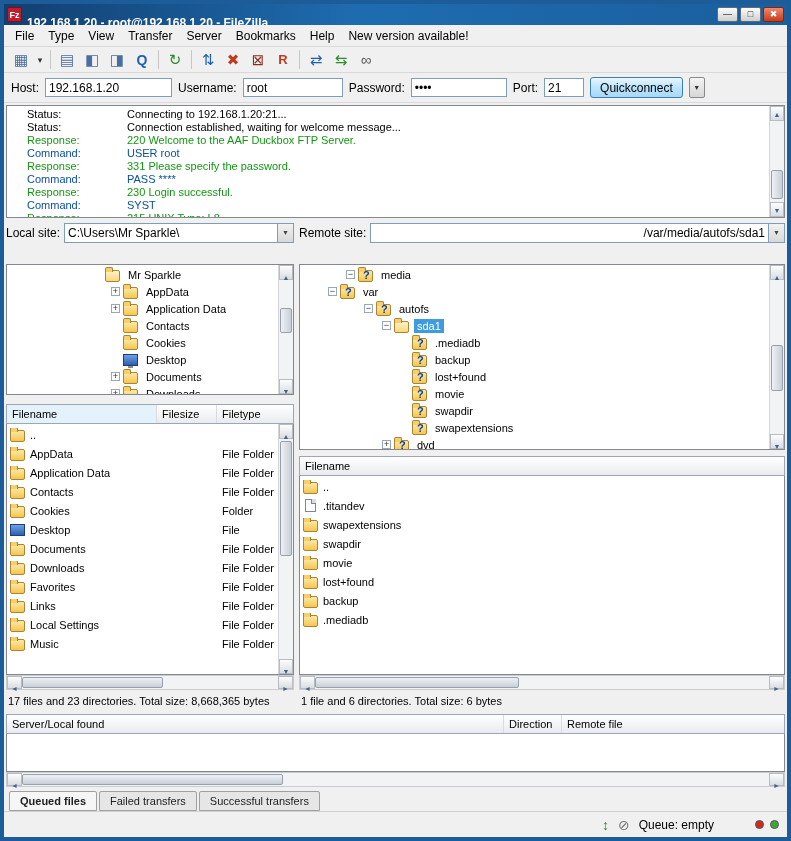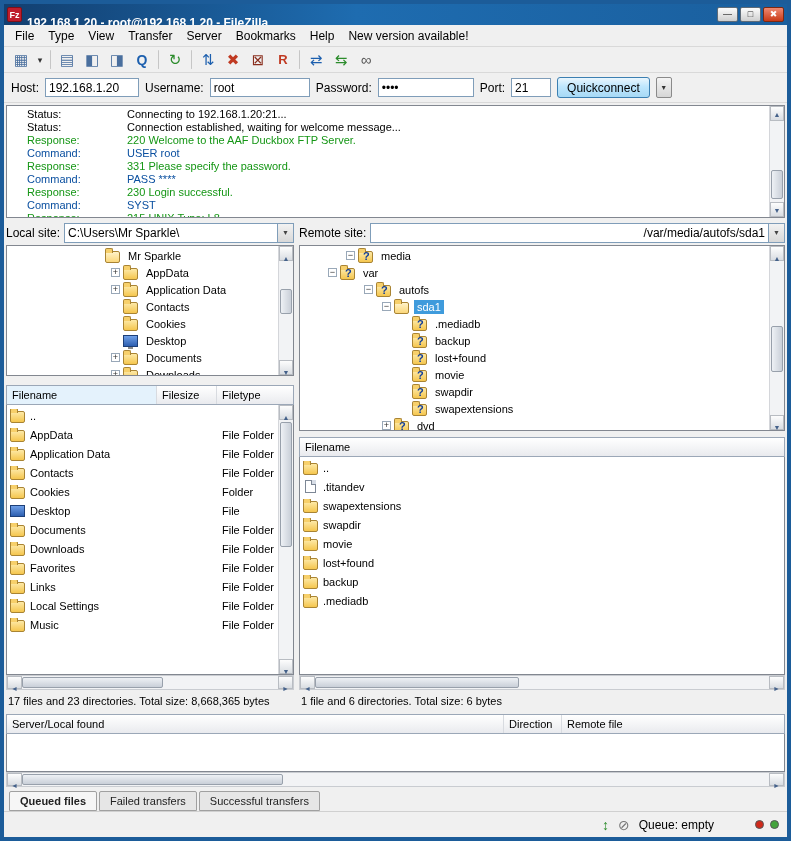--- a/index.html
+++ b/index.html
@@ -33,21 +33,21 @@
   .cancel-icon{color:#c03a22;}
   .disconnect-icon{color:#8a2f1e;}
   .reconnect-icon{color:#c03a22;font-weight:bold;font-size:13px;}
   .compare-icon{color:#1c5fae;}
   .sync-browsing-icon{color:#2c8c2c;}
   .find-files-icon{color:#555;}
   
   .qcbar{height:30px;flex:none;display:flex;align-items:center;gap:6px;padding:0 7px;border-bottom:1px solid #d9d9d9;font-size:12px;}
   .qcbar label{white-space:nowrap;}
   .qcbar input{height:19px;border:1px solid #7f9db9;font-size:12px;padding:0 3px;font-family:inherit;background:#fff;}
-  .host-input{width:94px;} .user-input{width:100px;} .pass-input{width:96px;} .port-input{width:40px;}
+  .host-input{width:127px;} .user-input{width:100px;} .pass-input{width:96px;} .port-input{width:40px;}
   .qc-btn{height:21px;padding:0 9px;font-size:12px;border:1px solid #3c7fb1;border-radius:3px;background:linear-gradient(#eaf6fd,#bee6fd 45%,#a7d9f5);white-space:nowrap;}
   .qc-drop{width:16px;height:21px;border:1px solid #8a8a8a;border-radius:2px;background:linear-gradient(#f4f4f4,#d6d6d6);display:flex;align-items:center;justify-content:center;}
   .qc-drop::before{content:"▼";font-size:7px;color:#333;}
   
   .log{height:113px;flex:none;margin:2px;background:#fff;border:1px solid #828790;position:relative;overflow:hidden;font-size:11px;padding:2px 16px 0 0;}
   .log-line{display:flex;height:13px;line-height:13px;white-space:nowrap;padding-left:20px;}
   .log-label{width:100px;flex:none;}
   .log-line.status{color:#000;}
   .log-line.command{color:#0b50a0;}
   .log-line.response{color:#159615;}
@@ -68,21 +68,21 @@
   .main{flex:1;display:flex;min-height:0;padding:0 2px;}
   .col-local{width:288px;flex:none;display:flex;flex-direction:column;min-height:0;}
   .v-splitter{width:5px;flex:none;}
   .col-remote{flex:1;display:flex;flex-direction:column;min-height:0;min-width:0;text-align:right;}
   .site-row{height:25px;flex:none;display:flex;align-items:center;gap:4px;font-size:12px;padding:2px 0;}
   .site-row label{white-space:nowrap;}
   .combo{flex:1;height:20px;border:1px solid #7f9db9;background:#fff;display:flex;align-items:center;min-width:0;}
   .combo-text{flex:1;padding:0 3px;font-size:12px;white-space:nowrap;overflow:hidden;}
   .combo-btn{width:16px;height:100%;background:linear-gradient(#f2f2f2,#d8d8d8);border-left:1px solid #7f9db9;display:flex;align-items:center;justify-content:center;}
   .combo-btn::before{content:"▼";font-size:7px;color:#444;}
-  .tree-pane{flex:none;background:#fff;border:1px solid #828790;position:relative;overflow:hidden;padding:1px 15px 0 0;}
+  .tree-pane{flex:none;background:#fff;border:1px solid #828790;position:relative;overflow:hidden;padding:1px 15px 0 0;margin-top:19px;}
   .tree-local{height:131px;}
   .tree-remote{height:186px;}
   .tree-row{display:flex;align-items:center;height:17px;white-space:nowrap;font-size:11px;}
   .expander{width:9px;height:9px;flex:none;border:1px solid #99a8b8;background:#fff;margin-right:3px;font-size:9px;line-height:7px;text-align:center;color:#333;}
   .expander.plus::before{content:"+";}
   .expander.minus::before{content:"−";}
   .expander.none{visibility:hidden;}
   .tree-label{padding:1px 3px;}
   .tree-row.selected .tree-label{background:#3f9bdc;color:#fff;}
   .h-splitter-local{height:9px;flex:none;}

